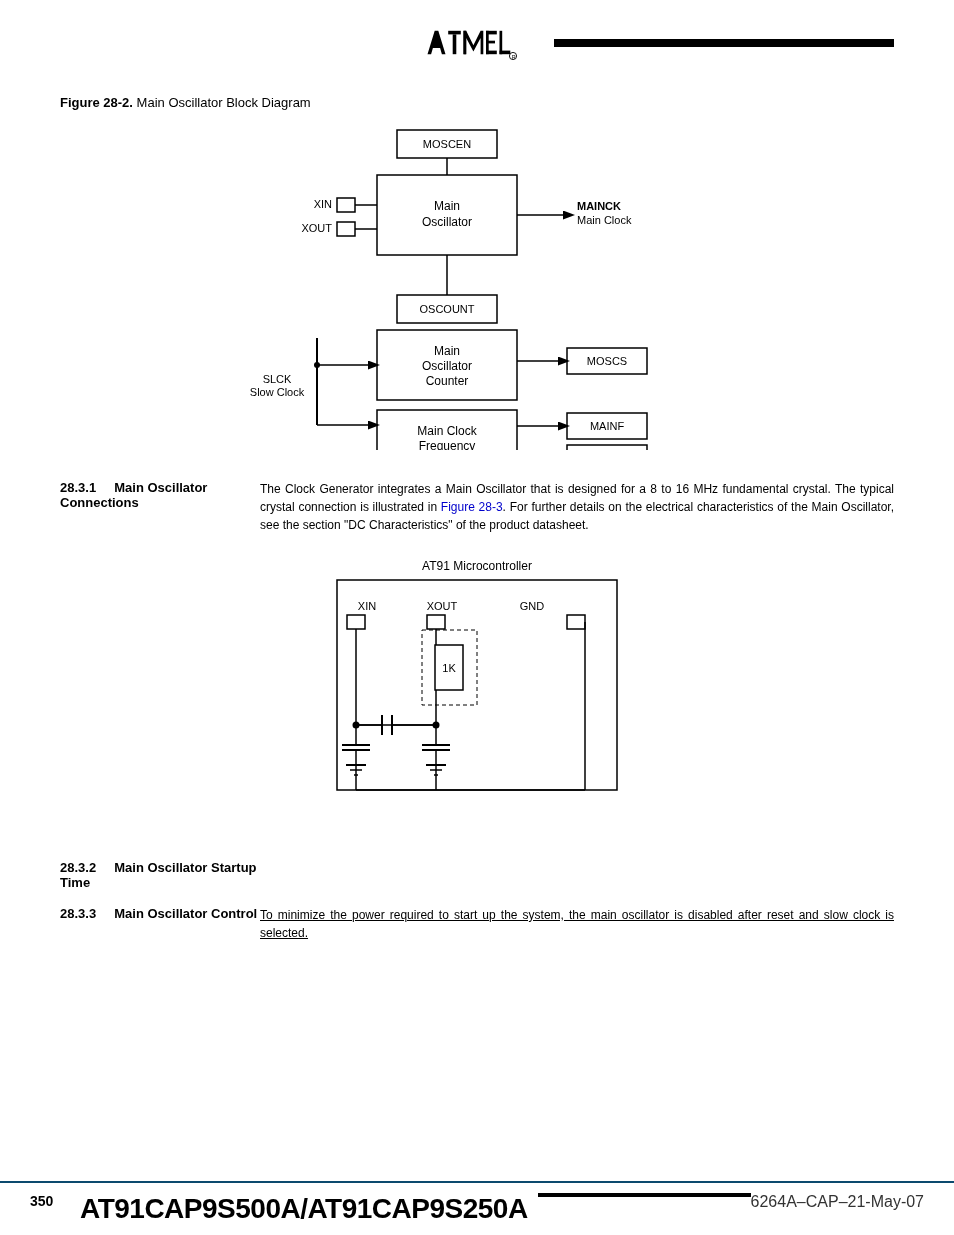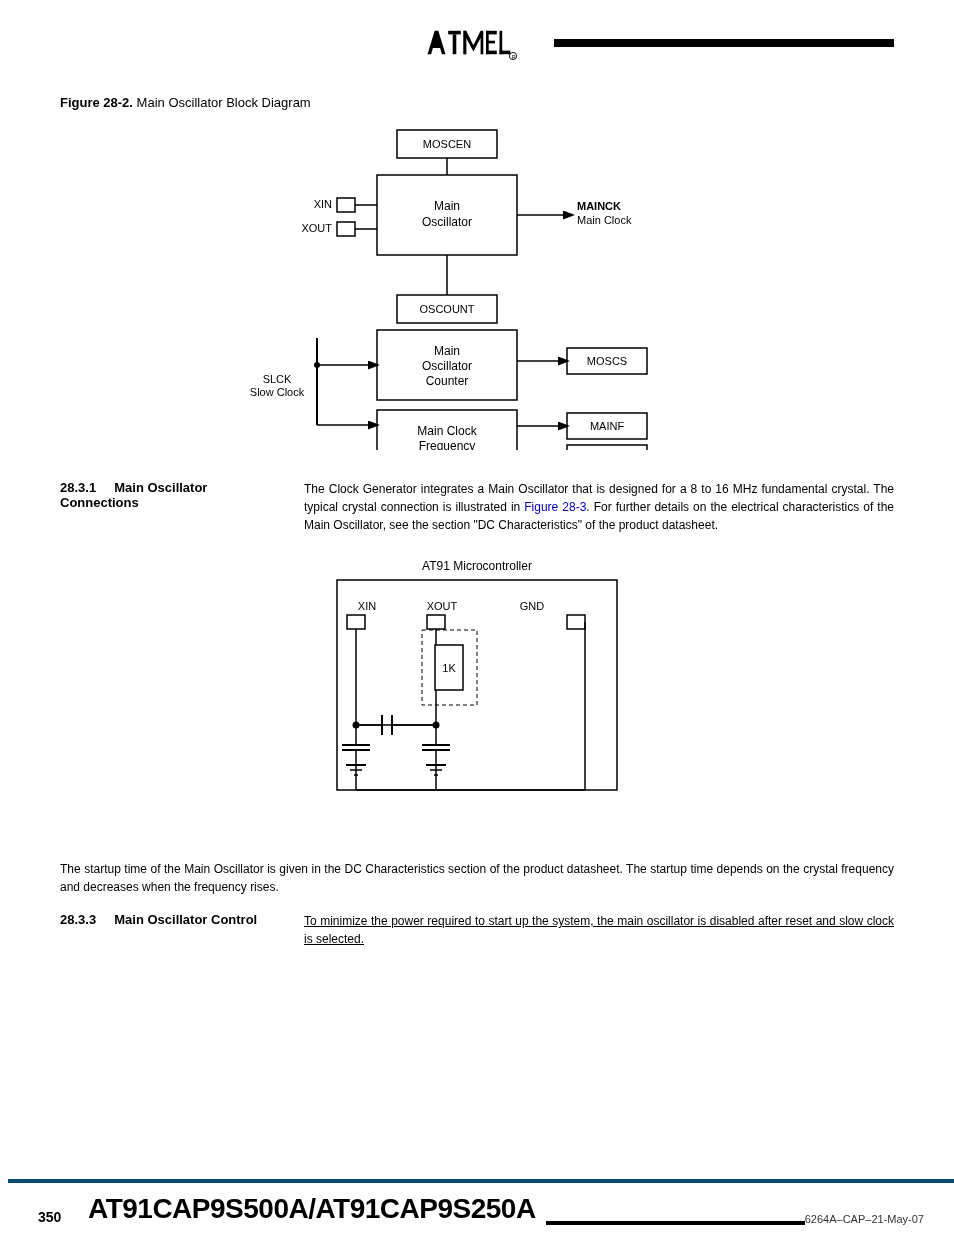--- a/index.html
+++ b/index.html
@@ -70,21 +70,20 @@
       font-size: 13px;
     }
     .section-title {
       font-weight: bold;
       font-size: 13px;
     }
 
     .section-block {
       display: flex;
       margin-bottom: 16px;
-      gap: 44px;
     }
     .section-left {
       width: 200px;
       min-width: 200px;
       padding-top: 0;
     }
     .section-right {
       flex: 1;
     }
     .section-text {
@@ -94,26 +93,26 @@
     }
 
     .link-text {
       color: #0000cc;
     }
 
     
     .footer {
       position: absolute;
       bottom: 0;
-      left: 8px;
+      left: 0;
       right: 0;
       display: flex;
-      align-items: flex-end;
+      align-items: flex-start;
       padding: 10px 30px;
-      border-top: 4px solid #0c4a6e;
+      border-top: 2px solid #0c4a6e;
     }
     .footer-page-num {
       font-size: 14px;
       font-weight: bold;
       min-width: 50px;
     }
     .footer-title {
       font-size: 28px;
       font-weight: bold;
       letter-spacing: -0.5px;
@@ -323,36 +322,38 @@
       <line x1="149" y1="240" x2="298" y2="240" stroke="#000" stroke-width="1.5"></line>
       <line x1="69" y1="240" x2="149" y2="240" stroke="#000" stroke-width="1.5"></line>
       <line x1="69" y1="215" x2="69" y2="240" stroke="#000" stroke-width="1.5"></line>
       <line x1="149" y1="215" x2="149" y2="240" stroke="#000" stroke-width="1.5"></line>
       <line x1="298" y1="215" x2="298" y2="240" stroke="#000" stroke-width="1.5"></line>
 
     </svg>
   </div>
 
   <div class="section-block">
-    <div class="section-right">
-      <p class="section-text">The startup time of the Main Oscillator is given in the DC Characteristics section of the product datasheet. The startup time depends on the crystal frequency and decreases when the frequency rises.</p>
+    <div class="section-left">
+      <span class="section-number">28.3.2</span>
+      &nbsp;&nbsp;&nbsp;
+      <span class="section-title">Main Oscillator Startup Time</span>
     </div>
   </div>
 
   <div class="section-block">
     <div class="section-left">
       <span class="section-number">28.3.3</span>
       &nbsp;&nbsp;&nbsp;
       <span class="section-title">Main Oscillator Control</span>
     </div>
     <div class="section-right">
       <p class="section-text" style="margin-bottom:12px;text-decoration:underline;">To minimize the power required to start up the system, the main oscillator is disabled after reset and slow clock is selected.</p>
     </div>
   </div>
 
   <div class="footer">
     <span class="footer-page-num">350</span>
     <span class="footer-title">AT91CAP9S500A/AT91CAP9S250A</span>
     <div class="footer-line"></div>
-    <span class="footer-doc-num" style="font-size:11px;">6264A–CAP–21-May-07</span>
+    <span class="footer-doc-num" style="font-size:16px;">6264A–CAP–21-May-07</span>
   </div>
 
 </div>
 
 </body></html>

